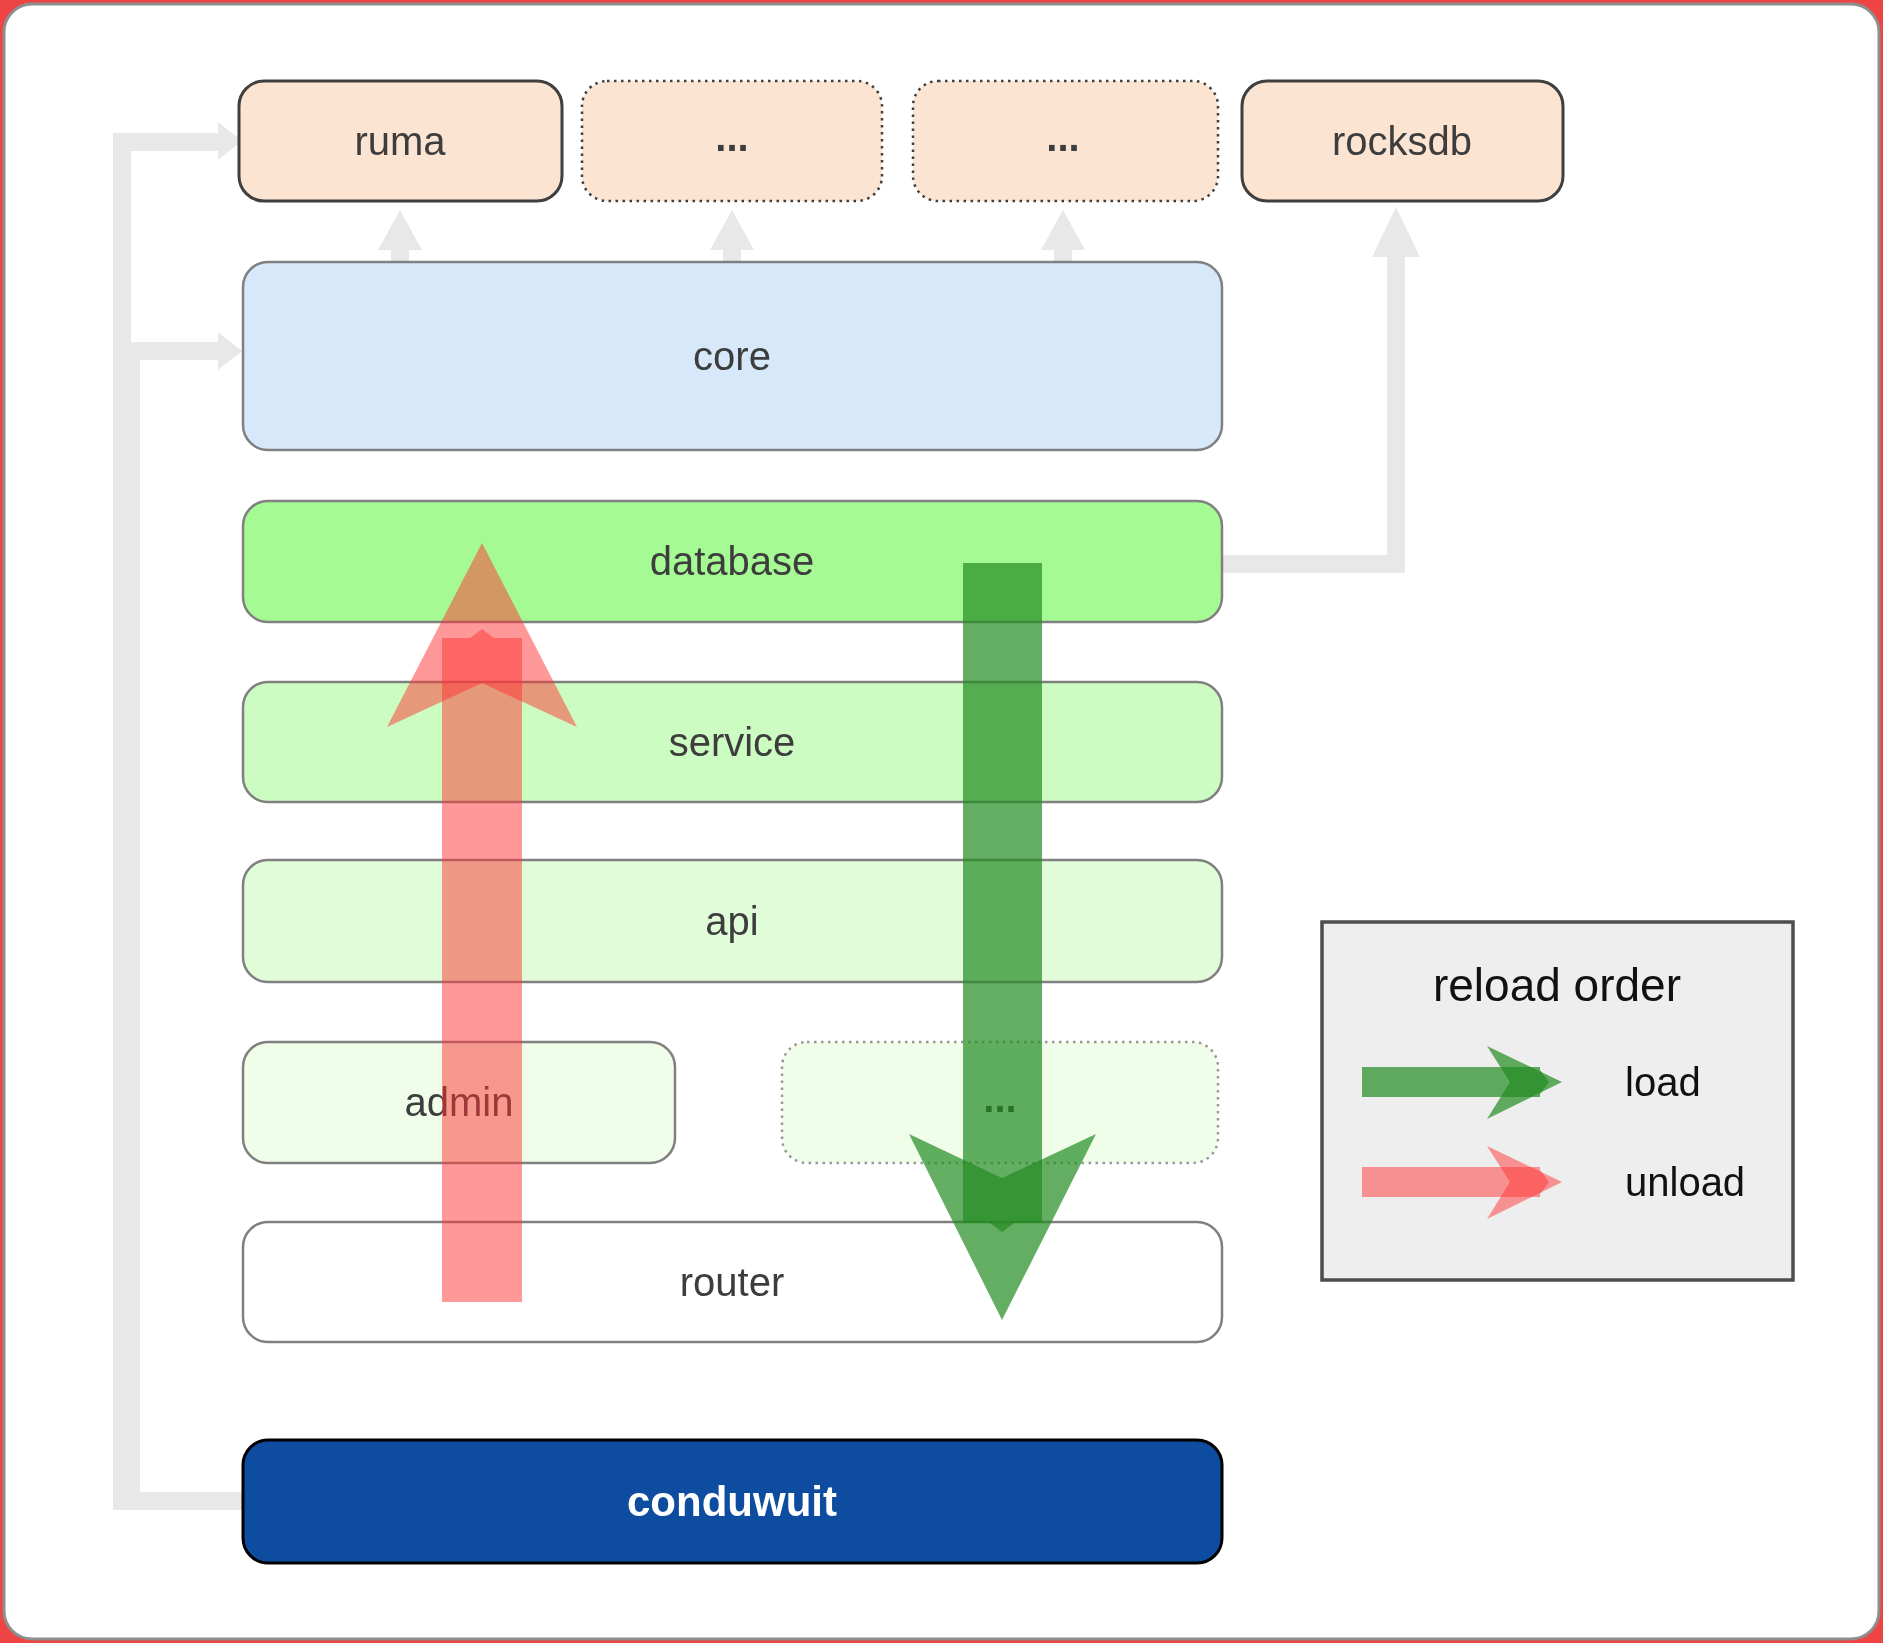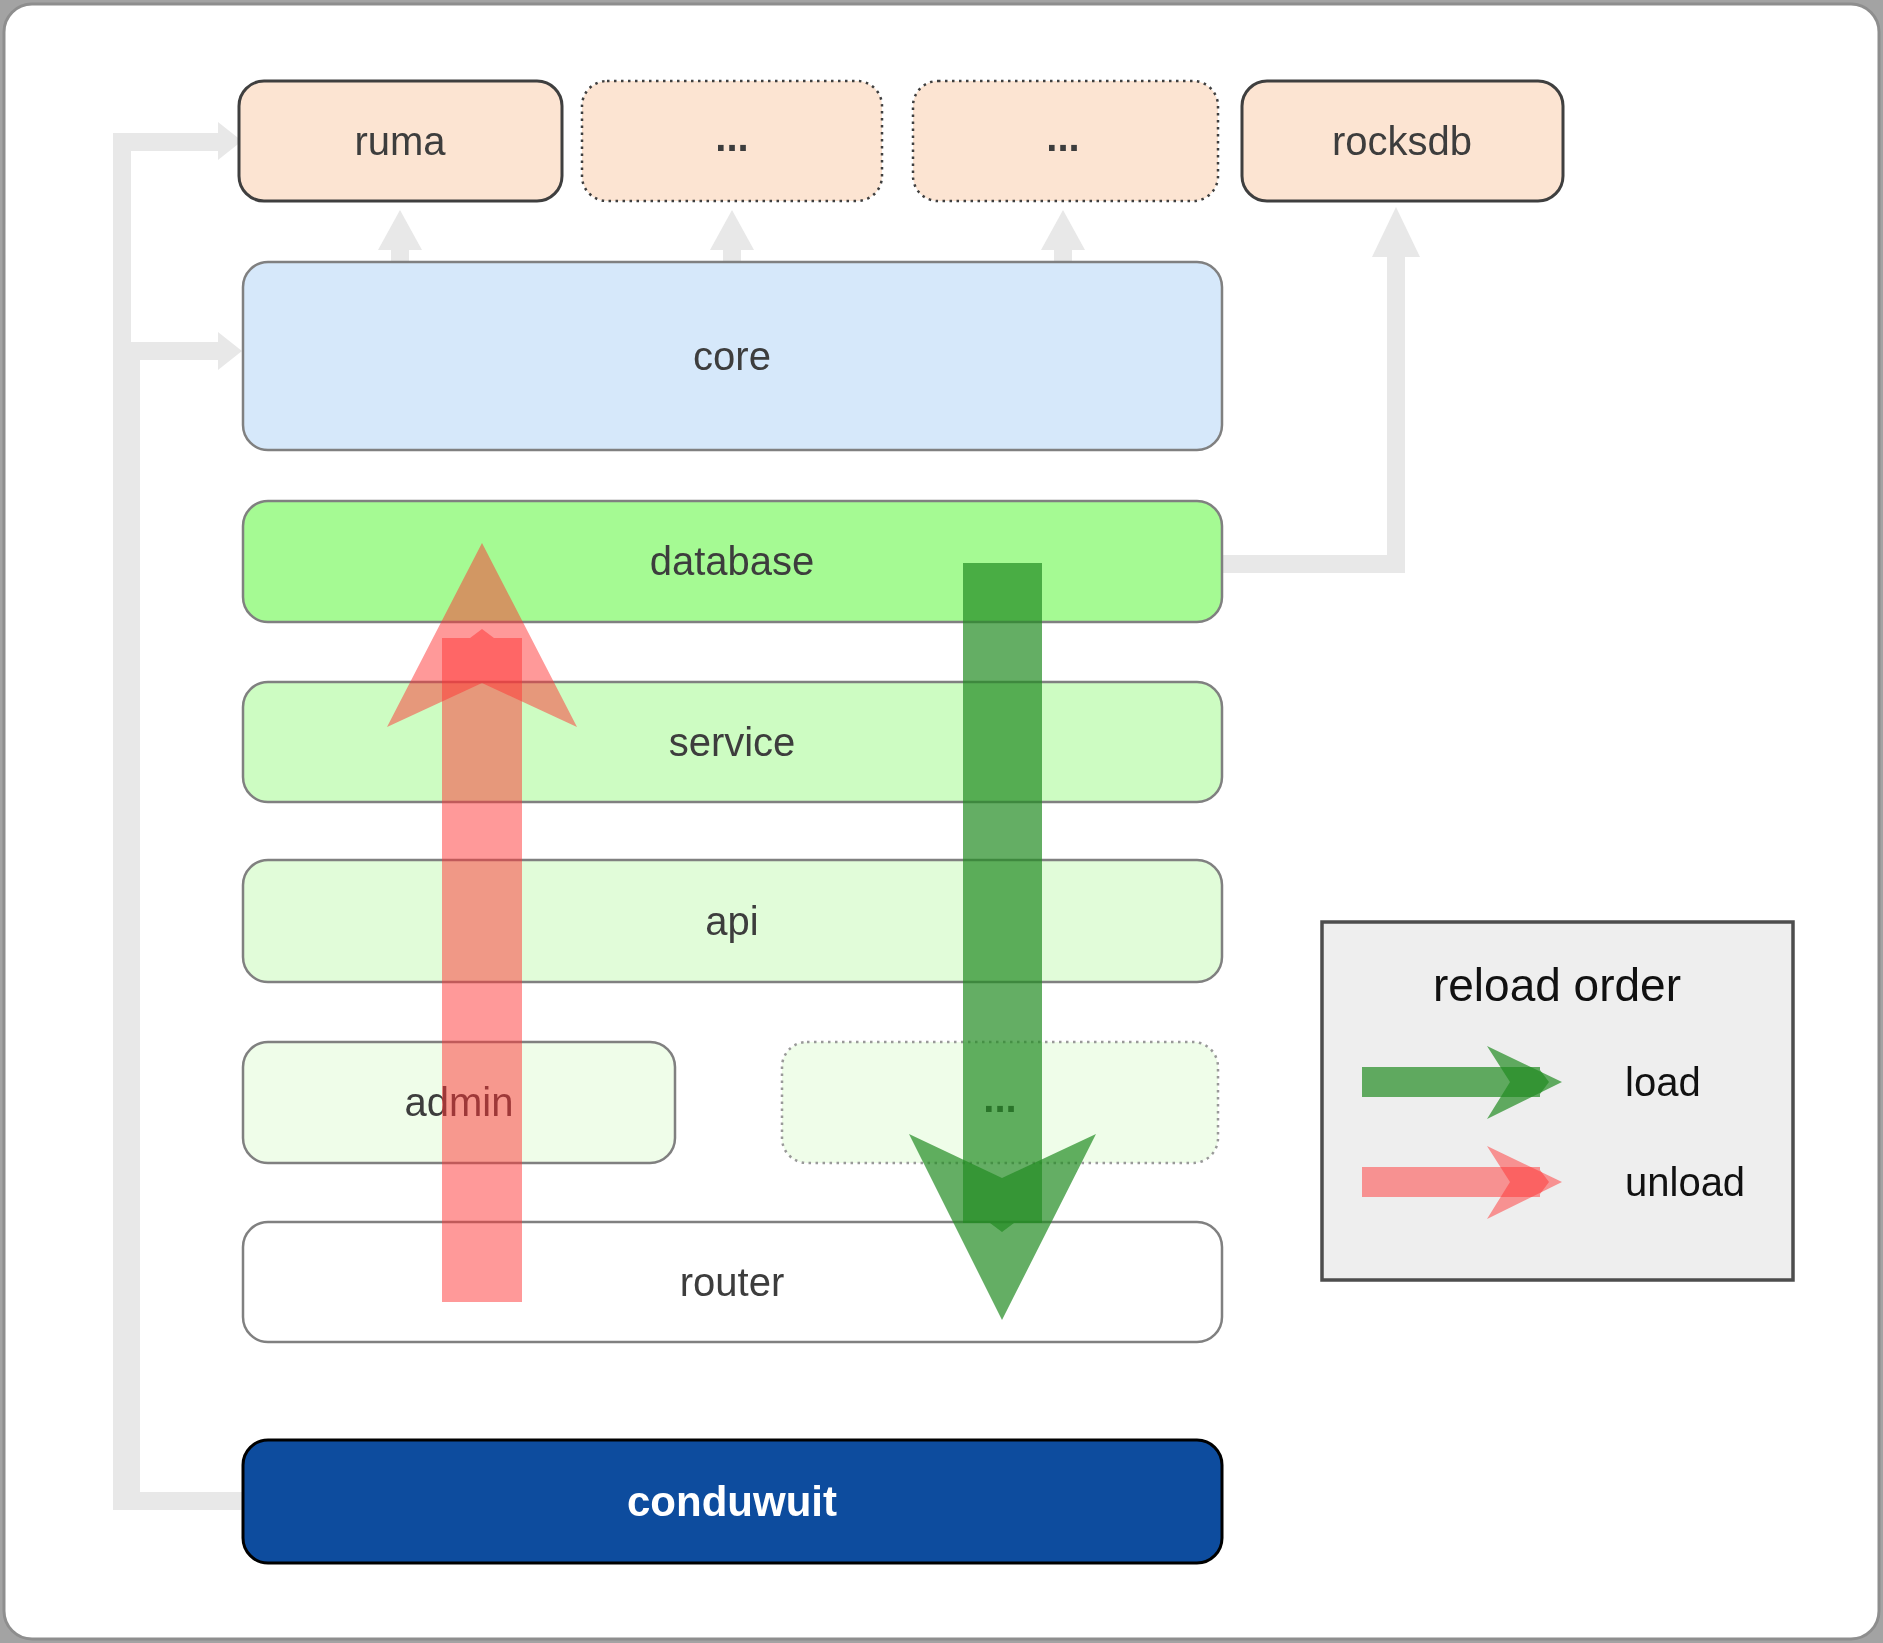--- a/index.html
+++ b/index.html
@@ -1,17 +1,17 @@
 <!DOCTYPE html>
 <html><head>
 <meta charset="utf-8">
 <style>
   html,body{margin:0;padding:0;background:#ffffff;}
   body{font-family:"Liberation Sans", sans-serif;}
-  .stage{position:relative;width:1883px;height:1643px;background:#a3a3a3;overflow:hidden;}
+  .stage{position:relative;width:1883px;height:1643px;background:#ef4444;overflow:hidden;}
   svg{display:block;}
   text{font-family:"Liberation Sans", sans-serif;}
   .box-label{font-size:40px;fill:#3d3d3d;}
   .dots-label{font-size:40px;font-weight:bold;fill:#3d3d3d;}
   .root-label{font-size:42px;font-weight:bold;fill:#ffffff;}
   .legend-title{font-size:46px;fill:#111111;}
   .legend-label{font-size:40px;fill:#111111;}
 </style>
 </head>
 <body>

